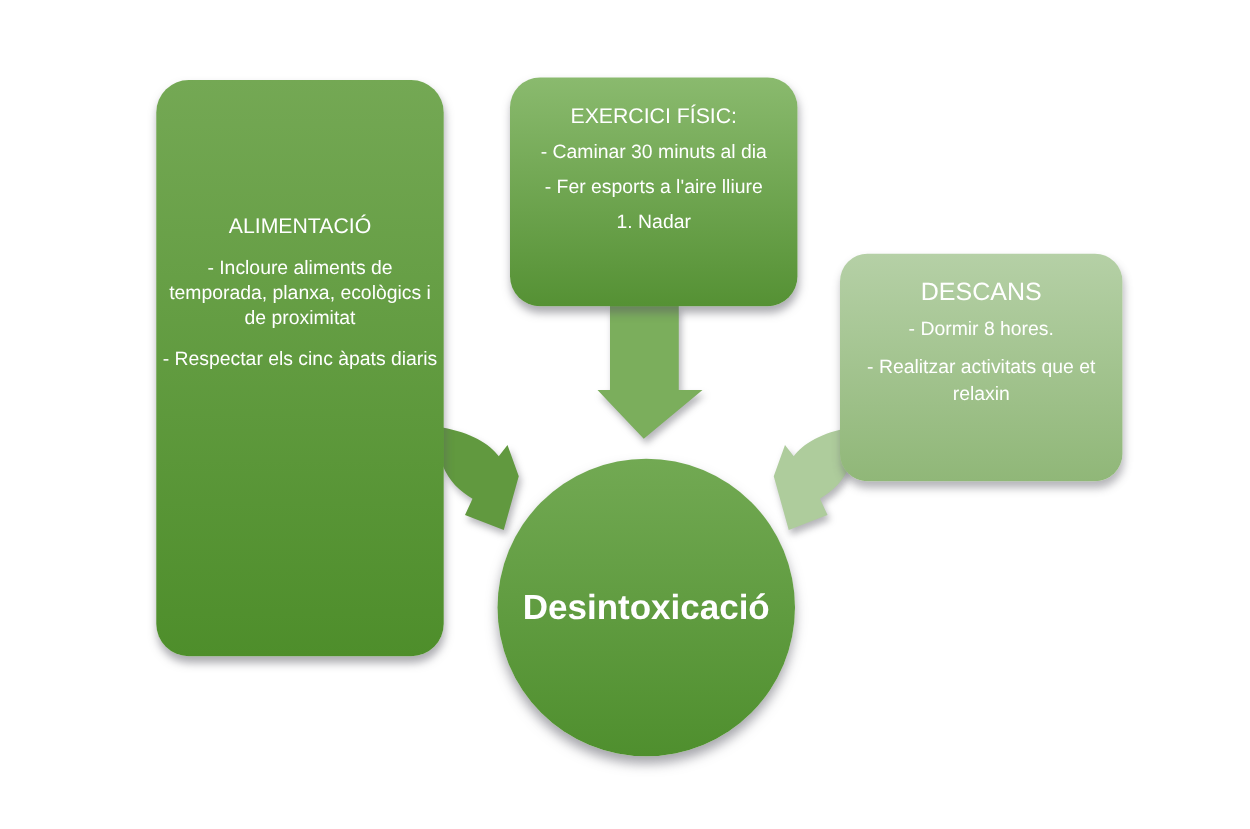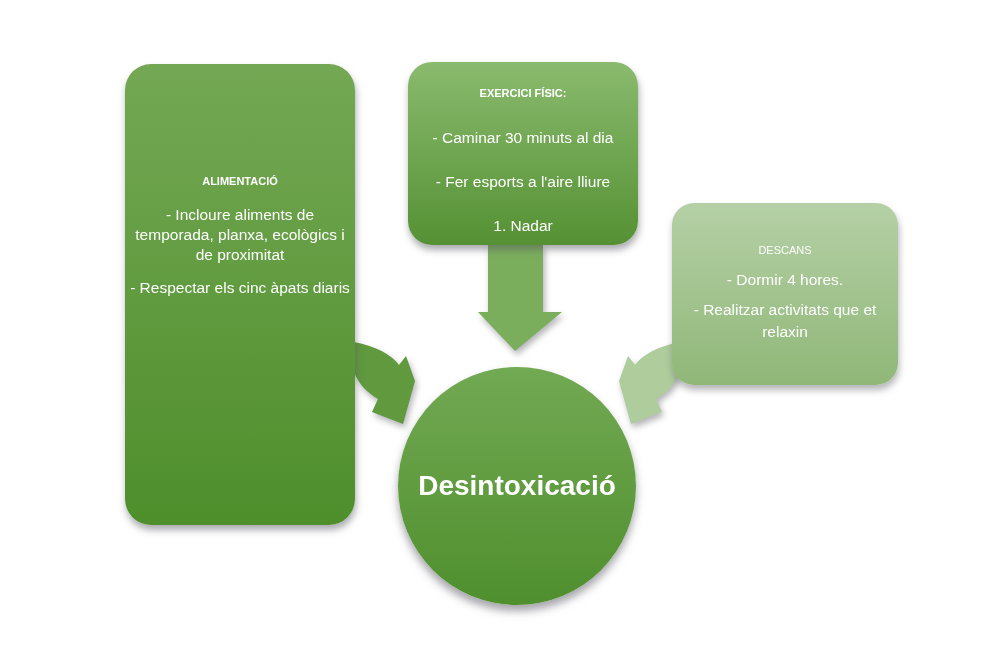--- a/index.html
+++ b/index.html
@@ -16,26 +16,26 @@
   .box-exercici{
     left:408px;top:62px;width:230px;height:183px;border-radius:24px;
     background:linear-gradient(180deg,#8aba6e 0%,#559134 100%);
     box-shadow:1px 5px 7px rgba(90,90,100,.5);
   }
   .box-descans{
     left:672px;top:203px;width:226px;height:182px;border-radius:22px;
     background:linear-gradient(180deg,#b5d0a6 0%,#90b778 100%);
     box-shadow:1px 5px 7px rgba(90,90,100,.45);
   }
-  .shape h3{margin:0;font-weight:bold;font-size:11px;line-height:22px;}
+  .shape h3{margin:0;font-weight:normal;font-size:17px;line-height:22px;}
   .box-alimentacio h3{padding-top:106px;}
   .box-exercici h3{padding-top:20px;}
-  .box-descans h3{padding-top:36px;font-weight:400;font-size:11px;}
+  .box-descans h3{padding-top:20px;font-weight:400;font-size:20px;}
   .shape p{margin:13px 2px 0;font-size:15.5px;line-height:20px;font-weight:400;}
-  .box-exercici p{margin-top:24px;}
+  .box-exercici p{margin-top:8px;}
   .box-descans p{margin:8px 6px 0;line-height:22px;}
   .circle-desintoxicacio{
     left:398px;top:367px;width:238px;height:238px;border-radius:50%;
     background:linear-gradient(180deg,#72a953 0%,#4f8f2e 100%);
     box-shadow:0 6px 9px rgba(90,90,100,.55);
     display:flex;align-items:center;justify-content:center;font-weight:bold;
   }
   .circle-label{font-size:28px;line-height:1.1;}
   .arrow-layer{position:absolute;left:0;top:0;z-index:1;}
   .arrow-layer path{filter:drop-shadow(2px 4px 3px rgba(90,90,100,.45));}
@@ -59,21 +59,21 @@
 
   <div class="shape box-exercici">
     <h3>EXERCICI FÍSIC:</h3>
     <p>- Caminar 30 minuts al dia</p>
     <p>- Fer esports a l'aire lliure</p>
     <p>1. Nadar</p>
   </div>
 
   <div class="shape box-descans">
     <h3>DESCANS</h3>
-    <p>- Dormir 4 hores.</p>
+    <p>- Dormir 8 hores.</p>
     <p>- Realitzar activitats que et relaxin</p>
   </div>
 
   <div class="shape circle-desintoxicacio">
     <span class="circle-label">Desintoxicació</span>
   </div>
 
 </div>
 
 </body></html>

